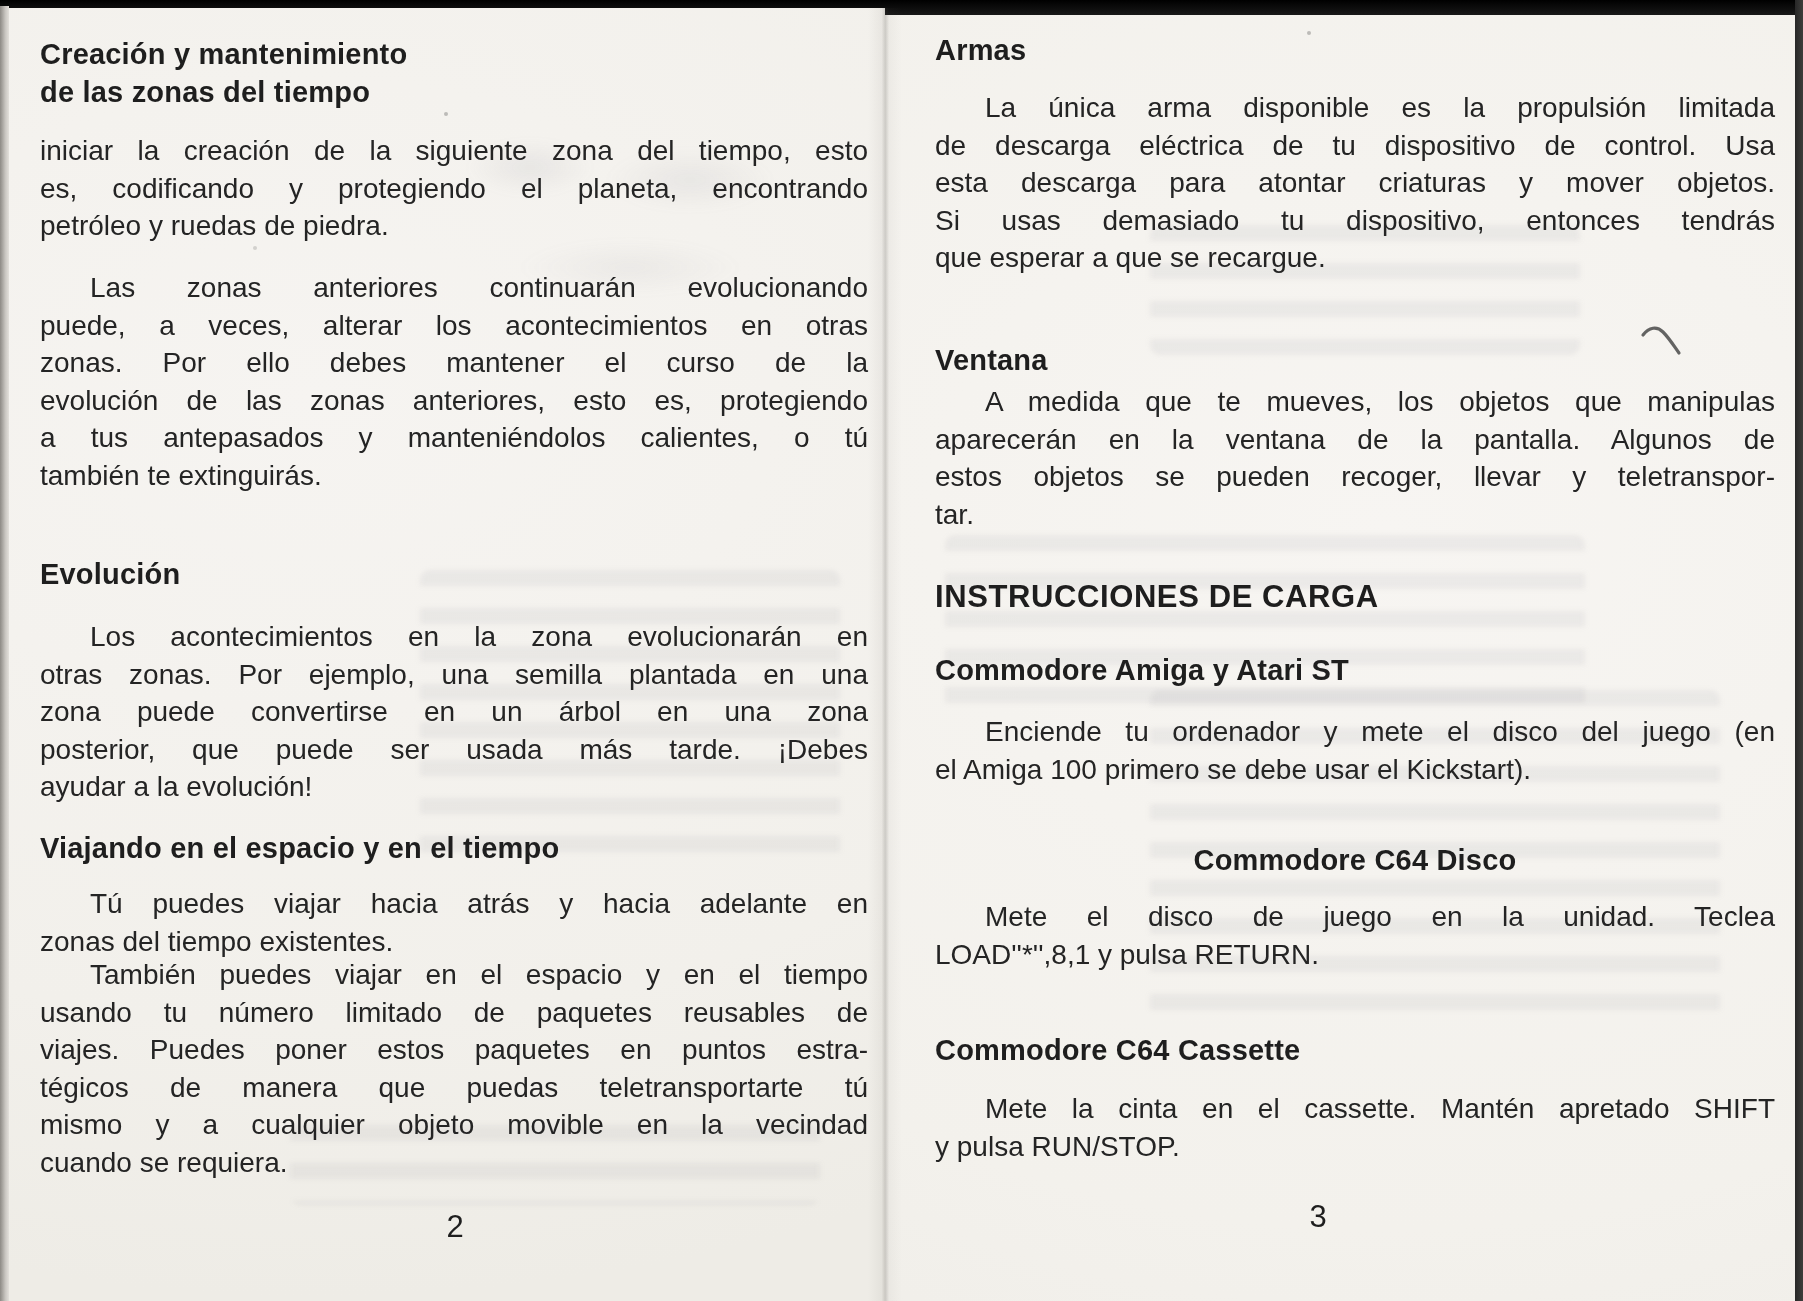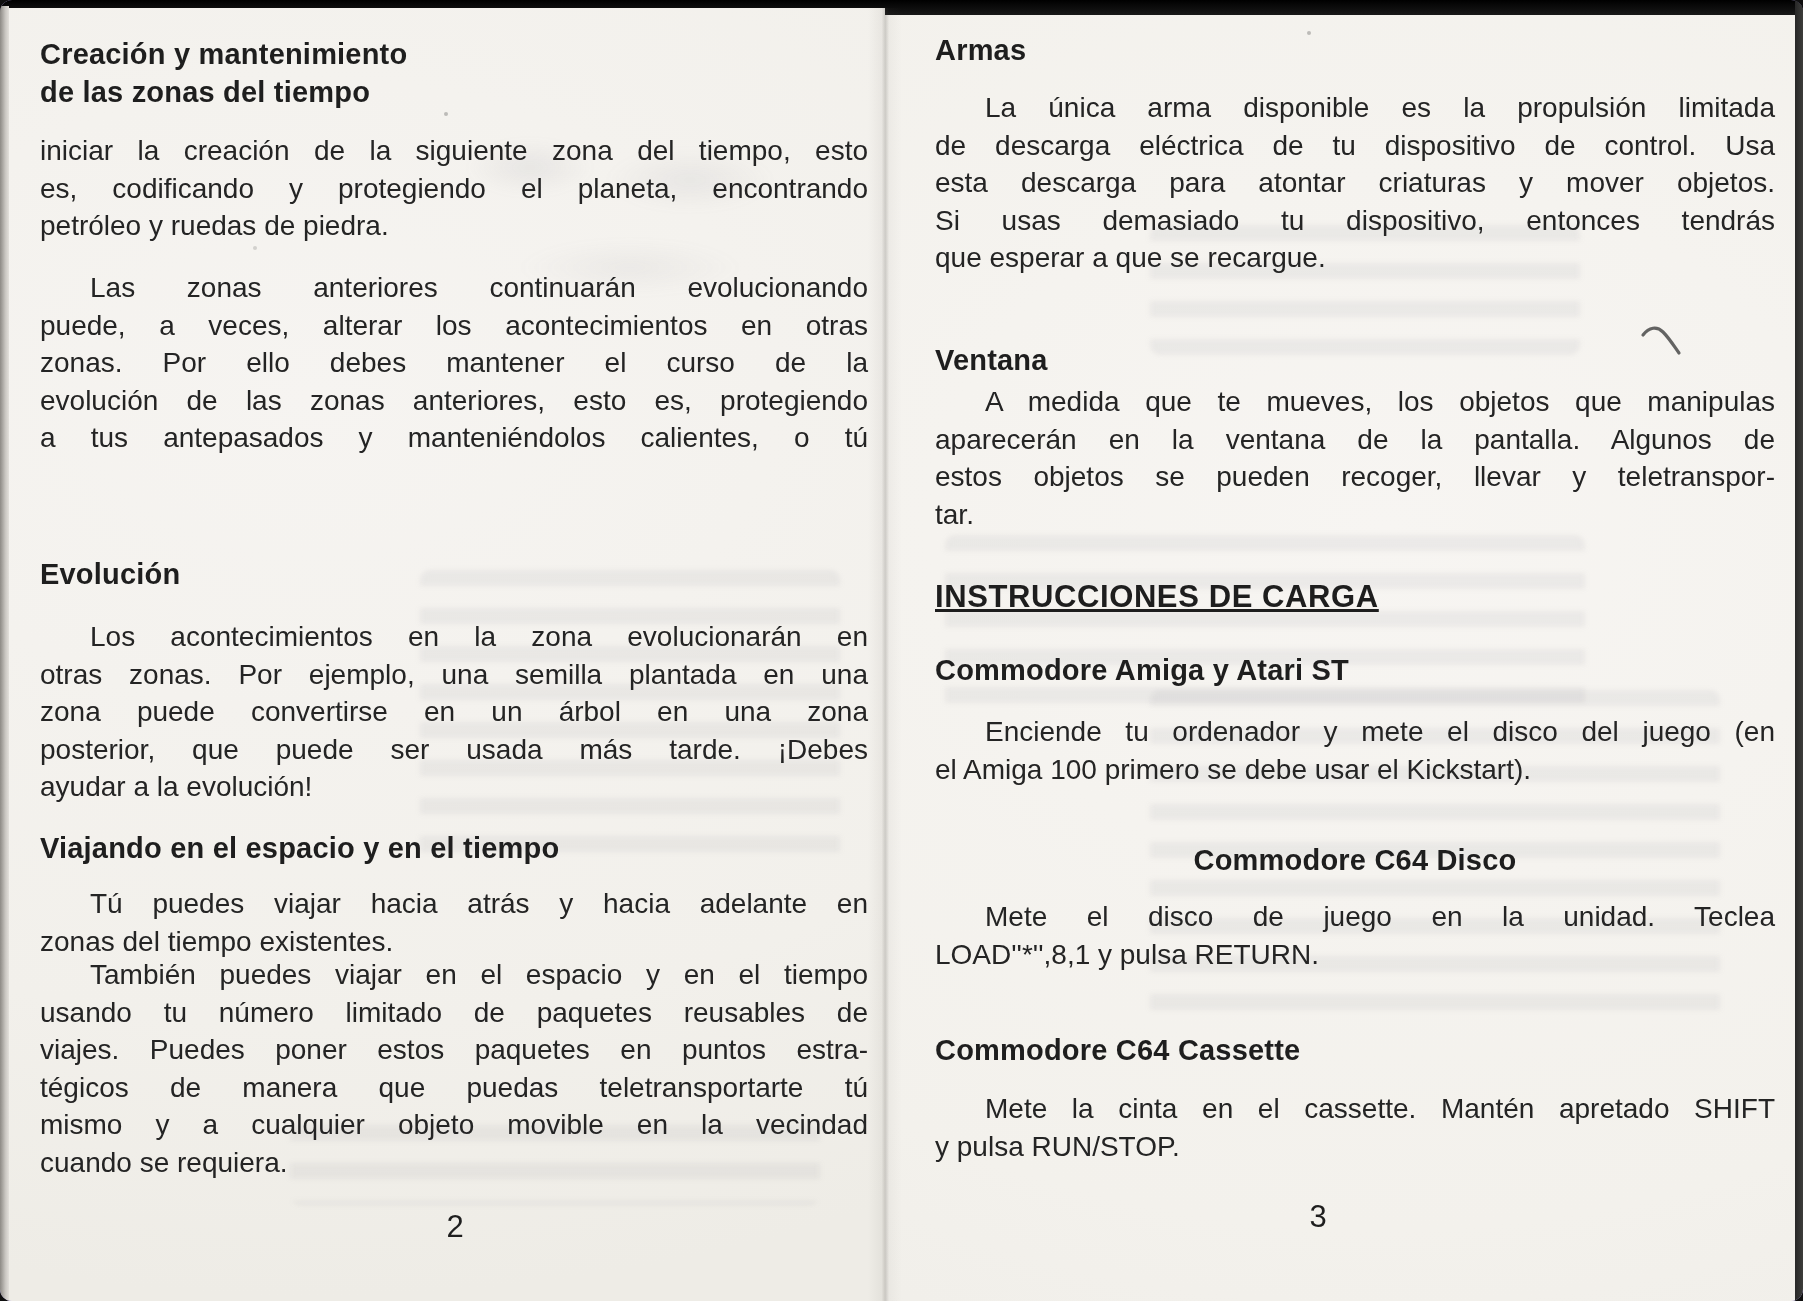--- a/index.html
+++ b/index.html
@@ -1,21 +1,20 @@
 <!DOCTYPE html>
 <html><head>
 <meta charset="utf-8">
 <title>Scanned Manual Spread</title>
 <style>
   html,body { margin:0; padding:0; background:#0f0f0f; }
   .canvas {
     position:relative; width:1803px; height:1301px; overflow:hidden;
     background:#c4b5fd;
     font-family:"Liberation Sans", sans-serif;
-    border-radius:12px;
   }
   .scan-top {
     position:absolute; left:0; top:0; width:100%; height:24px;
     background:linear-gradient(180deg,#000 0%,#1b1b1b 70%,#2a2a2a 100%);
   }
   .scan-left-edge {
     position:absolute; left:0; top:6px; width:9px; height:1295px;
     background:linear-gradient(to right,#8d8a85 0%,#c9c6c1 60%,#e3e0db 100%);
   }
   .scan-right-edge {
@@ -34,21 +33,21 @@
   .fold {
     position:absolute; left:868px; top:8px; width:34px; height:1293px;
     background:linear-gradient(to right,
       rgba(0,0,0,0) 0%, rgba(95,90,84,0.07) 40%,
       rgba(70,66,60,0.22) 51%, rgba(95,90,84,0.05) 62%, rgba(0,0,0,0) 100%);
   }
   .tb { position:absolute; color:#242424; font-size:28px; line-height:37.5px; }
   .col-l { left:40px;  width:828px; }
   .col-r { left:935px; width:840px; }
   .h { font-weight:bold; color:#1e1e1e; font-size:29px; letter-spacing:0.2px; }
-  .h-caps { font-size:31px; letter-spacing:0.6px;text-decoration:underline; }
+  .h-caps { font-size:31px; letter-spacing:0.6px; }
   .line { }
   .jline { text-align:justify; text-align-last:justify; }
   .indent { text-indent:50px; }
   .pagenum { width:220px; text-align:center; font-size:31px; color:#1e1e1e; }
   .ghost {
     position:absolute; pointer-events:none;
     background:repeating-linear-gradient(180deg,
       rgba(122,122,134,0.085) 0 16px, rgba(122,122,134,0) 16px 38px);
     filter:blur(2.5px); border-radius:10px;
   }
@@ -92,20 +91,21 @@
       <div class="line jline">es, codificando y protegiendo el planeta, encontrando</div>
       <div class="line">petróleo y ruedas de piedra.</div>
     </div>
 
   <div class="tb col-l" style="top:269px;">
       <div class="line jline indent">Las zonas anteriores continuarán evolucionando</div>
       <div class="line jline">puede, a veces, alterar los acontecimientos en otras</div>
       <div class="line jline">zonas. Por ello debes mantener el curso de la</div>
       <div class="line jline">evolución de las zonas anteriores, esto es, protegiendo</div>
       <div class="line jline">a tus antepasados y manteniéndolos calientes, o tú</div>
+      <div class="line">también te extinguirás.</div>
     </div>
 
   <div class="tb col-l h" style="top:556px;">Evolución</div>
 
   <div class="tb col-l" style="top:618px;">
       <div class="line jline indent">Los acontecimientos en la zona evolucionarán en</div>
       <div class="line jline">otras zonas. Por ejemplo, una semilla plantada en una</div>
       <div class="line jline">zona puede convertirse en un árbol en una zona</div>
       <div class="line jline">posterior, que puede ser usada más tarde. ¡Debes</div>
       <div class="line">ayudar a la evolución!</div>

